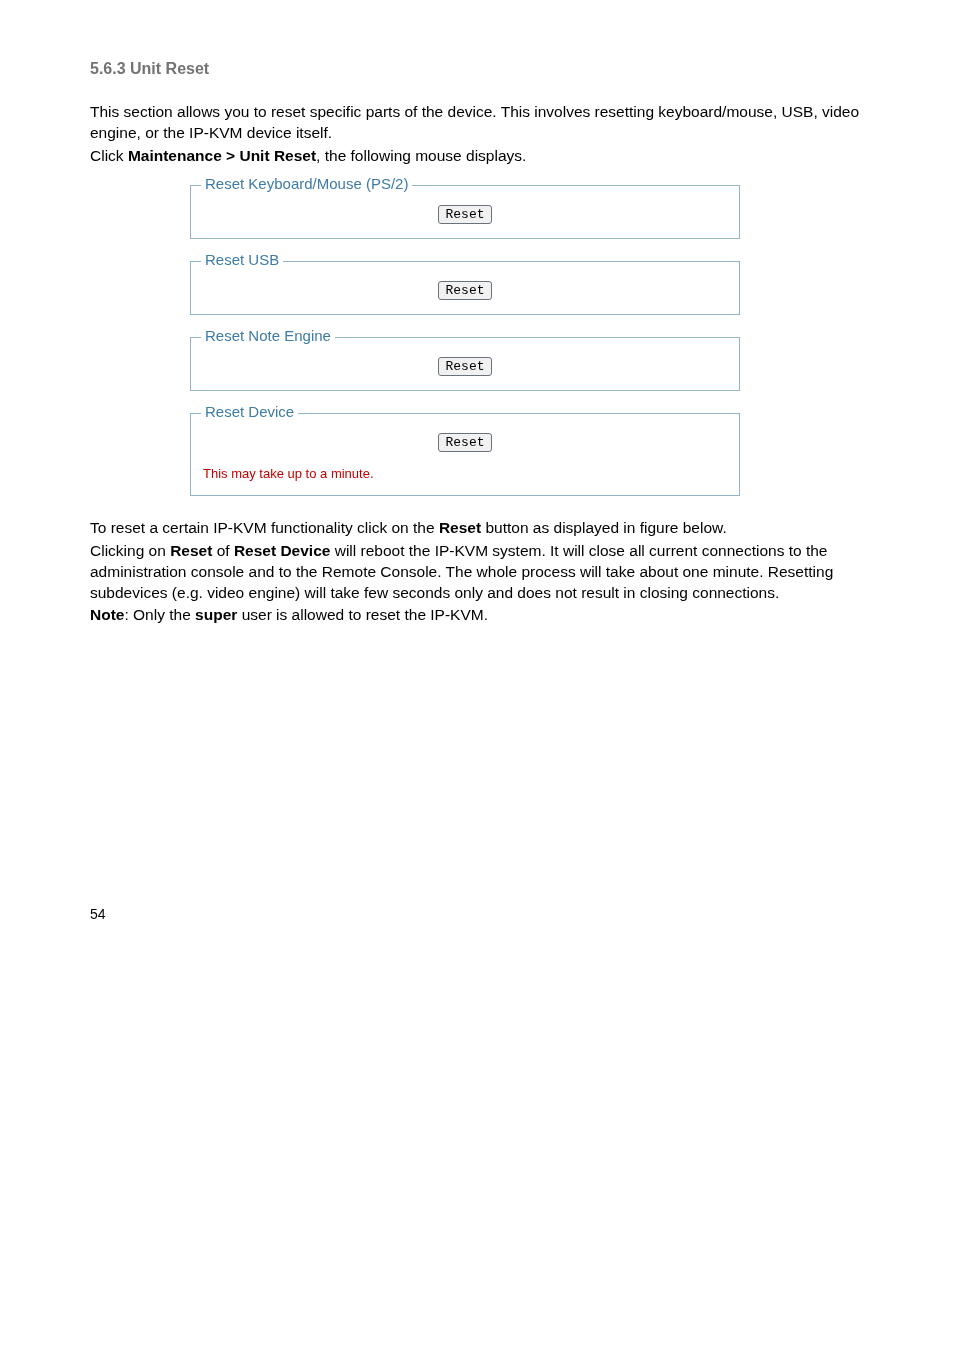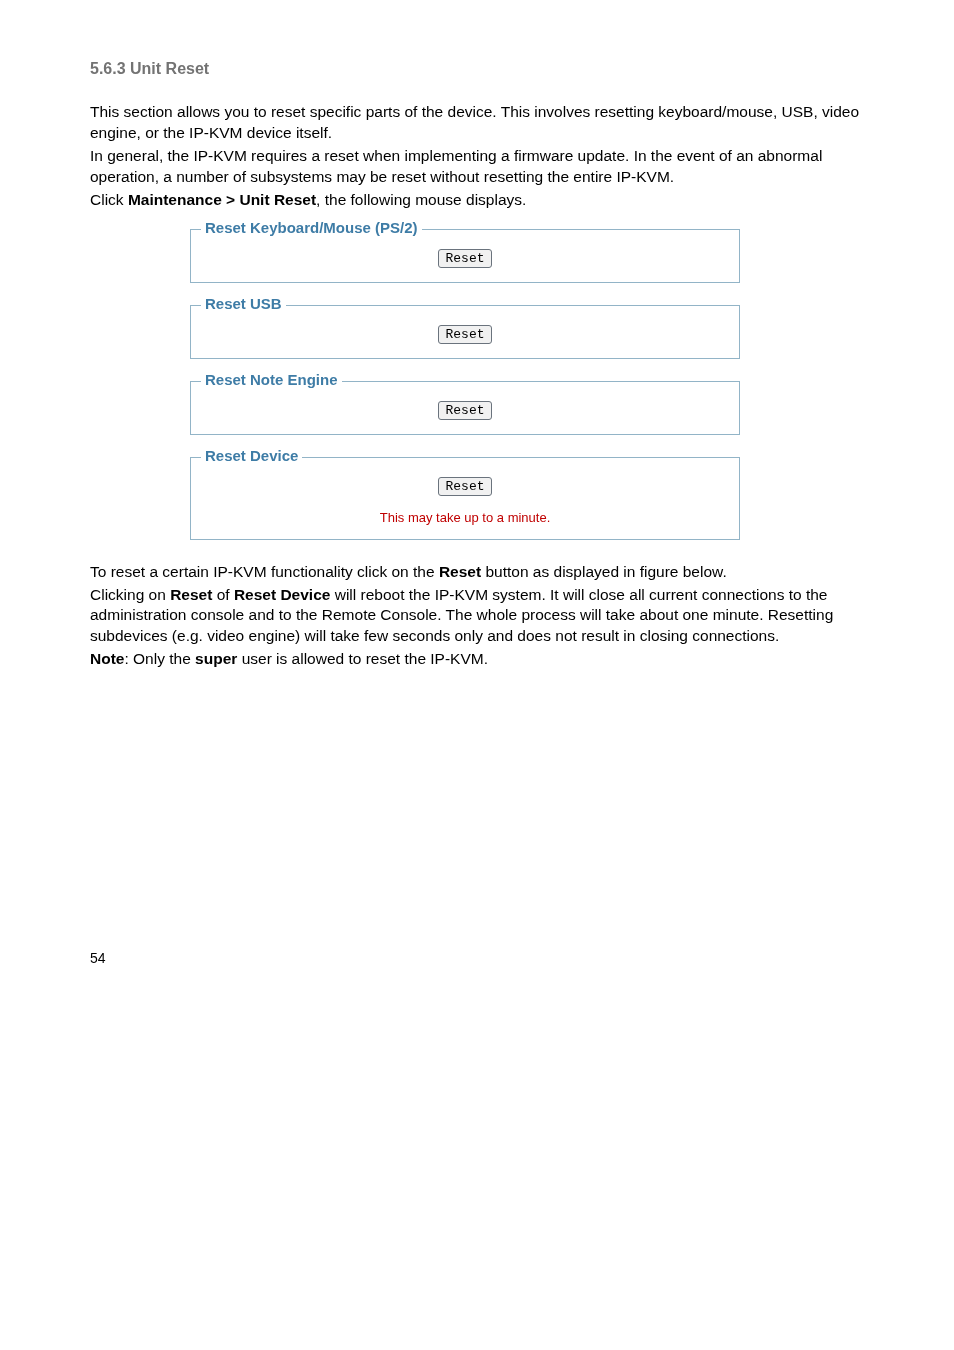--- a/index.html
+++ b/index.html
@@ -35,57 +35,56 @@
     position: relative;
     margin-bottom: 22px;
     text-align: center;
   }
   .legend {
     position: absolute;
     top: -11px;
     left: 10px;
     background: #ffffff;
     color: #3e7ca6;
-    font-weight: bold;
+    font-weight: normal;
     font-size: 15px;
     padding: 0 4px;
     font-family: Verdana, Geneva, sans-serif;
   }
   .btn {
     font-family: "Courier New", monospace;
     font-size: 13px;
     padding: 1px 6px;
     border: 1px solid #6a737d;
     border-radius: 3px;
     background: #f1f1f1;
     cursor: pointer;
   }
   .warn {
     color: #c00000;
     font-family: Verdana, Geneva, sans-serif;
     font-size: 13px;
-    text-align: center;
+    text-align: left;
     margin-top: 14px;
   }
   .after-block {
   }
   .pg-num {
     text-align: left;
     margin-top: 280px;
     font-size: 14px;
   }
 </style>
 </head>
 <body>
 
 <div class="section-heading">5.6.3 Unit Reset</div>
 
 <div class="dblock">
   <p class="para">This section allows you to reset specific parts of the device. This involves resetting keyboard/mouse, USB, video engine, or the IP-KVM device itself.</p>
-  <p class="para">In general, the IP-KVM requires a reset when implementing a firmware update. In the event of an abnormal operation, a number of subsystems may be reset without resetting the entire IP-KVM.</p>
   <p class="para">
     <span>Click </span><b>Maintenance &gt; Unit Reset</b><span>, the following mouse displays.</span>
   </p>
 </div>
 
 <div class="fieldset-wrap">
 
   <div class="fieldset">
     <div class="legend">Reset Keyboard/Mouse (PS/2)</div>
     <button class="btn">Reset</button>

